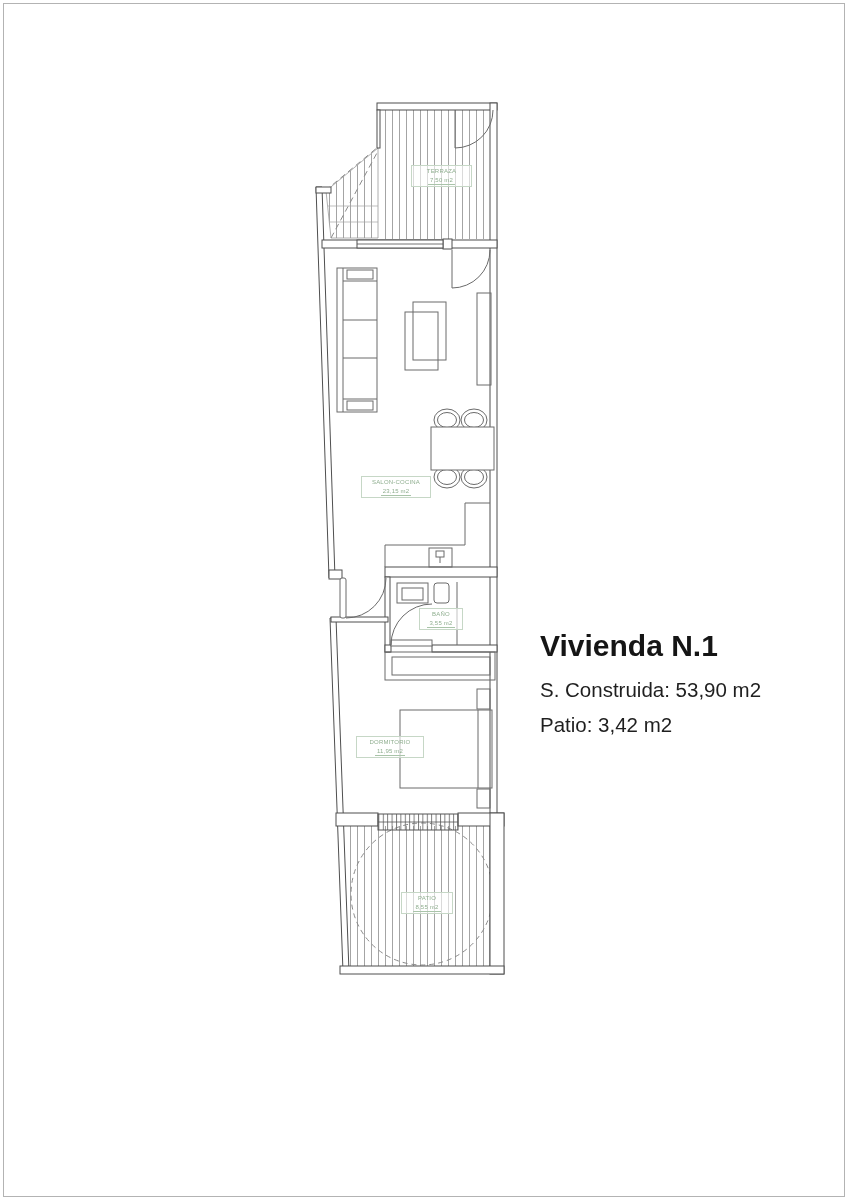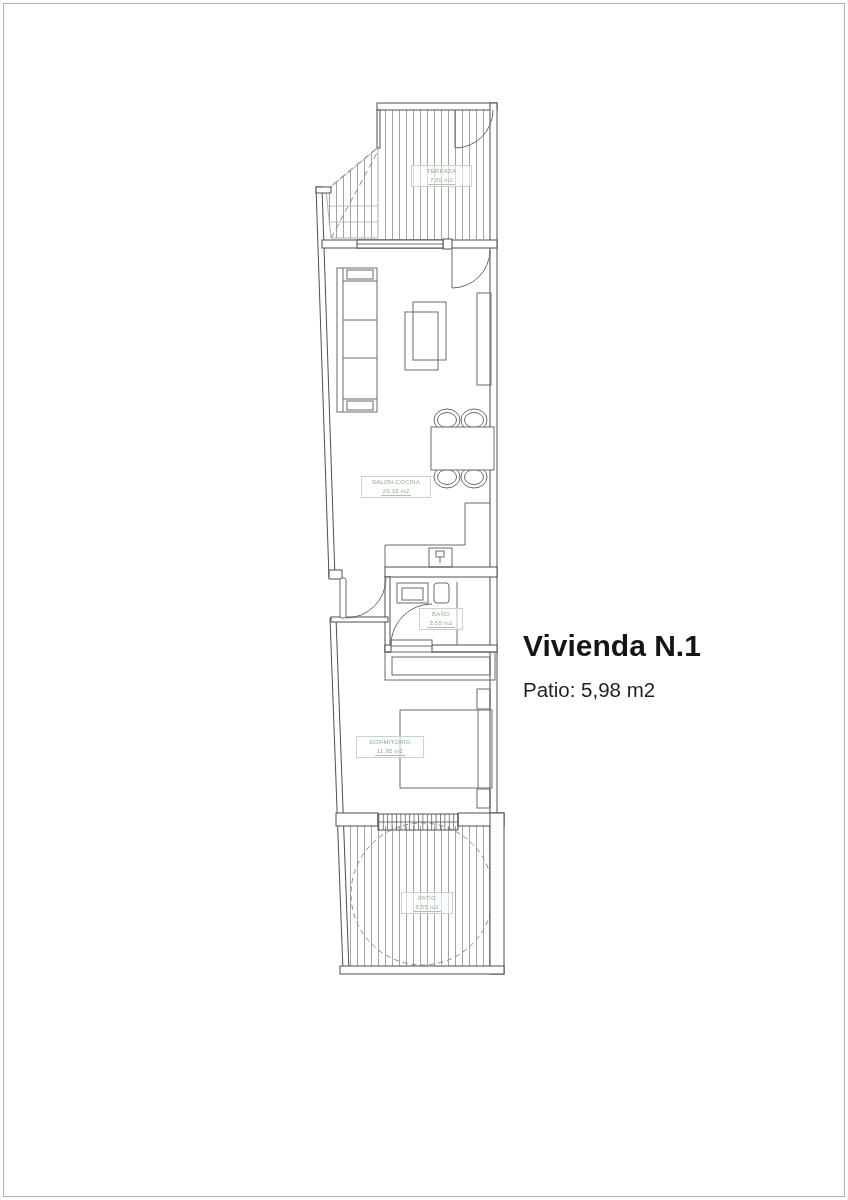--- a/index.html
+++ b/index.html
@@ -7,21 +7,21 @@
         font-family:"Liberation Sans",sans-serif;}
   .page-frame{position:absolute;left:3px;top:3px;right:3px;bottom:3px;
         border:1px solid #b3b3b3;pointer-events:none;}
   .plan{position:absolute;left:0;top:0;width:848px;height:1200px;}
   .room-label{position:absolute;color:#8fae8f;font-size:6px;line-height:1.45;
         text-align:center;letter-spacing:.2px;
         border:1px solid #c6d7c6;background:rgba(255,255,255,.6);padding:1px 1px;}
   .room-name{display:block;white-space:nowrap;}
   .room-area{display:block;width:max-content;margin:0 auto;white-space:nowrap;
         border-bottom:1px solid #a9c4a9;padding:0 2px;}
-  .info{position:absolute;left:523px;top:629px;color:#1c1c1c;}
+  .info{position:absolute;left:540px;top:629px;color:#1c1c1c;}
   .info-title{font-size:30px;font-weight:700;color:#151515;margin:0 0 9px 0;}
   .info-line{font-size:20.5px;line-height:35px;color:#1f1f1f;}
 </style>
 </head>
 <body>
 
 <div class="page">
   <div class="page-frame"></div>
 
   <svg class="plan" viewBox="0 0 848 1200">
@@ -165,15 +165,16 @@
     <span class="room-name">DORMITORIO</span>
     <span class="room-area">11,95 m2</span>
   </div>
   <div class="room-label" style="left:401px;top:892px;width:48px;">
     <span class="room-name">PATIO</span>
     <span class="room-area">8,55 m2</span>
   </div>
 
   <div class="info">
     <div class="info-title">Vivienda N.1</div>
-    <div class="info-line">Patio: 5,98 m2</div>
+    <div class="info-line">S. Construida: 53,90 m2</div>
+    <div class="info-line">Patio: 3,42 m2</div>
   </div>
 </div>
 
 </body></html>

